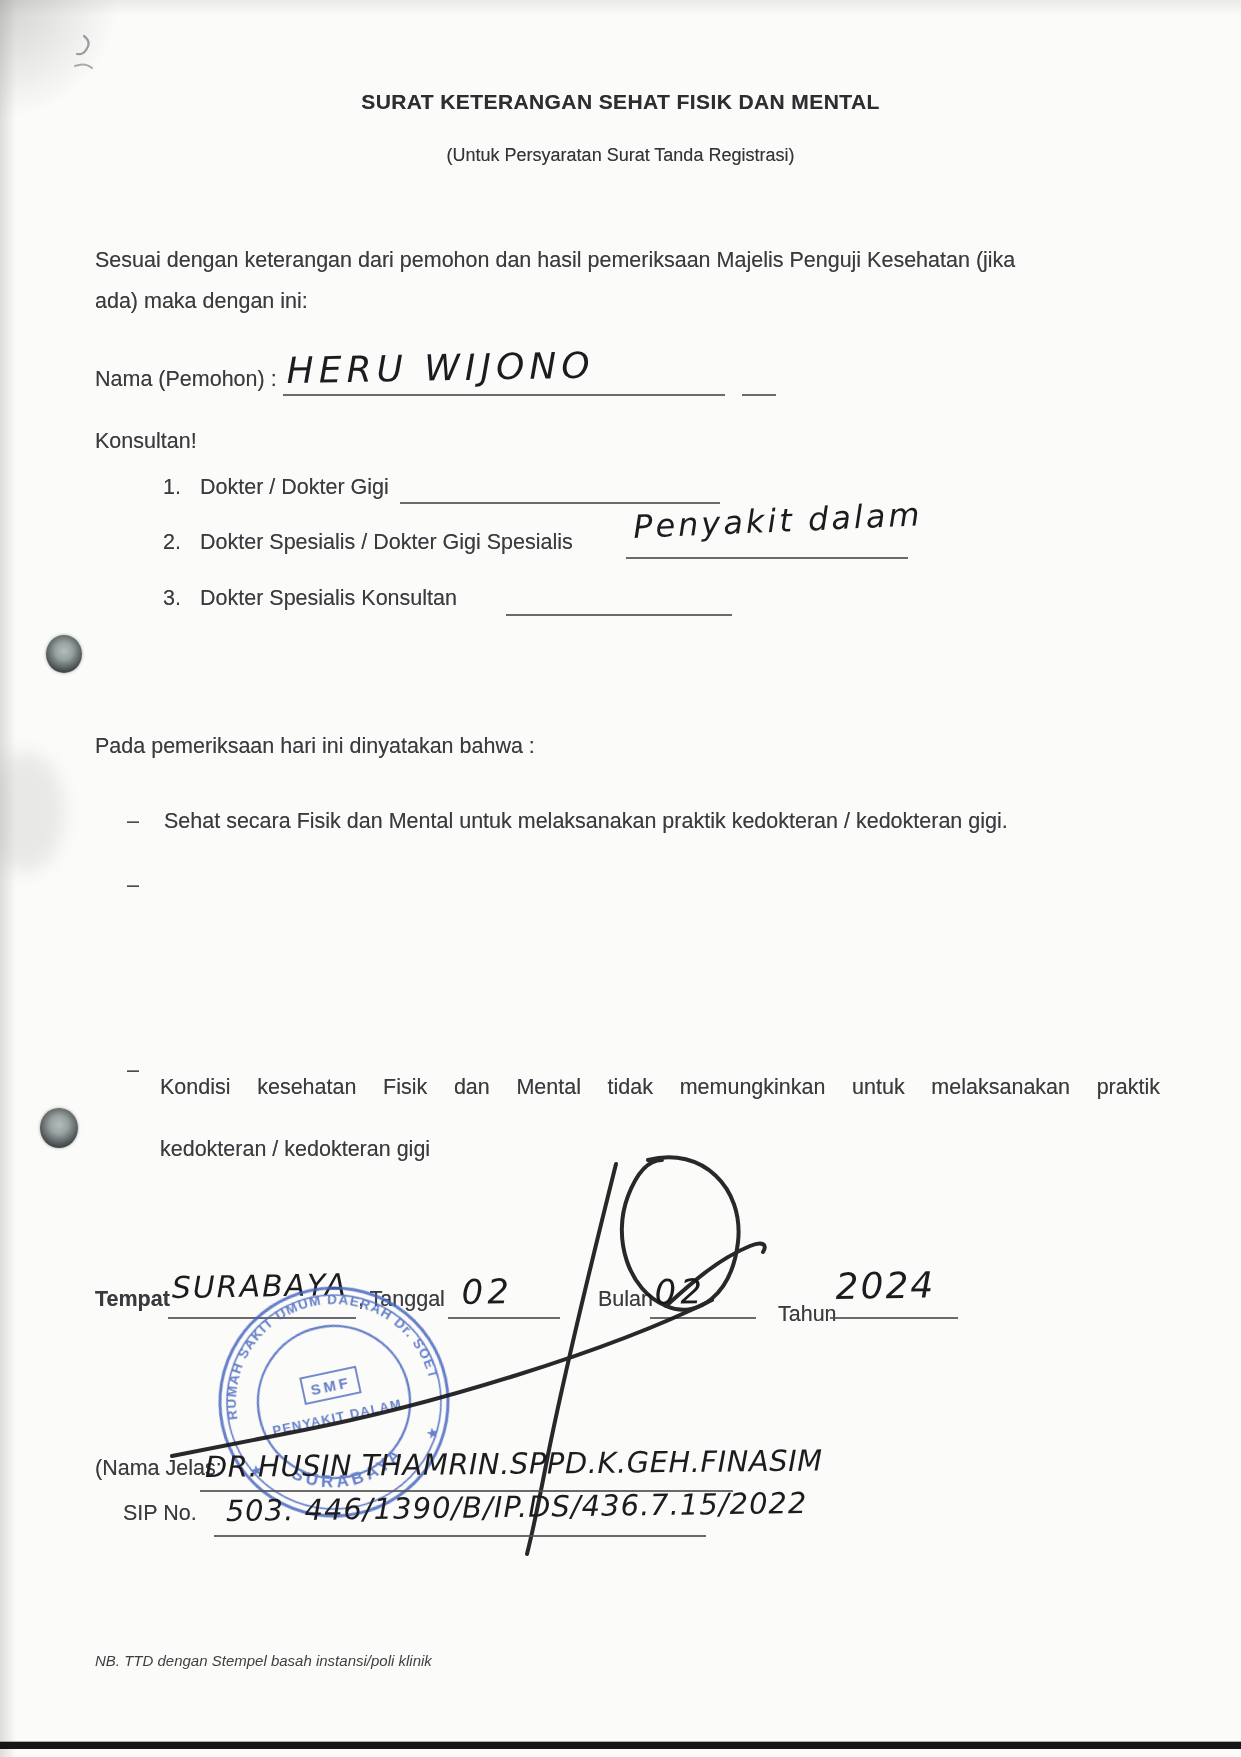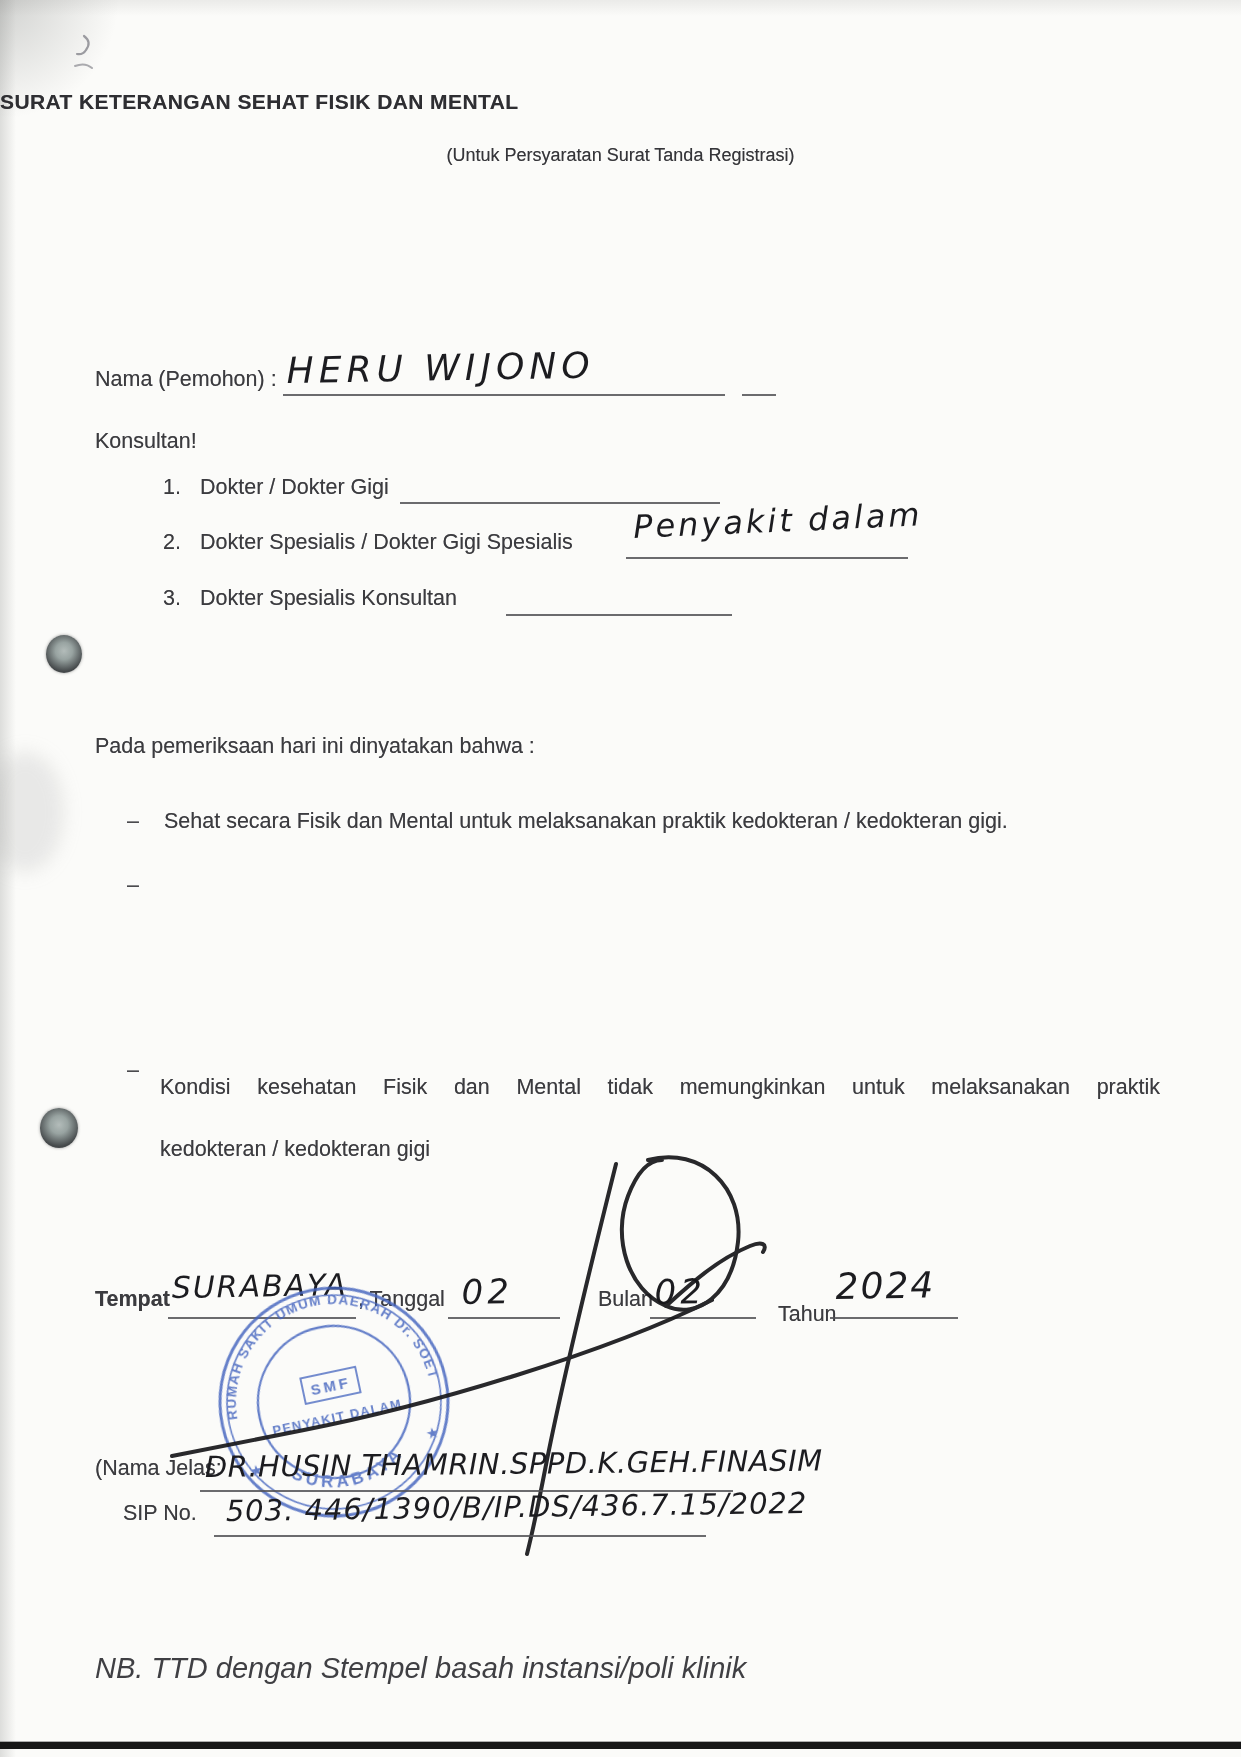--- a/index.html
+++ b/index.html
@@ -25,41 +25,41 @@
     box-shadow:0 -1px 0 rgba(120,120,120,.6);}
   .hole{position:absolute;border-radius:50%;
     background:radial-gradient(circle at 50% 42%, #b3bcba 0%, #98a3a1 30%, #44484a 72%, #5a5e5e 100%);
     box-shadow:0 0 3px rgba(60,60,60,.5);}
   .hole1{left:46px;top:635px;width:36px;height:38px;}
   .hole2{left:40px;top:1108px;width:38px;height:40px;}
 
   
   .p{position:absolute;font-size:21.5px;line-height:27px;color:#3b3b3f;
      text-shadow:0 0 .4px rgba(70,70,74,.55);}
-  .title{top:88px;left:0;width:100%;text-align:left;font-size:21px;font-weight:700;
+  .title{top:88px;left:0;width:100%;text-align:center;font-size:21px;font-weight:700;
      letter-spacing:.4px;color:#2e2e32;}
   .subtitle{top:142px;left:0;width:100%;text-align:center;font-size:18px;color:#353539;}
   .jline{text-align:justify;text-align-last:justify;}
 
   
   .hw{position:absolute;font-family:"DejaVu Sans", sans-serif;font-style:italic;
       color:#1c1c20;white-space:nowrap;transform-origin:left bottom;}
   .hw-name{top:350px;left:287px;font-size:36px;font-weight:500;letter-spacing:5px;transform:rotate(-1deg);}
   .hw-spes{top:508px;left:634px;font-size:32px;letter-spacing:3px;transform:rotate(-2.5deg);}
   .hw-tempat{top:1270px;left:172px;font-size:30px;font-weight:500;letter-spacing:2px;transform:rotate(-1deg);}
   .hw-tanggal{top:1272px;left:462px;font-size:34px;letter-spacing:4px;transform:rotate(-1deg);}
   .hw-bulan{top:1272px;left:655px;font-size:34px;letter-spacing:4px;transform:rotate(-1deg);}
   .hw-tahun{top:1266px;left:836px;font-size:36px;letter-spacing:2px;transform:rotate(-1deg);}
   .hw-namajelas{top:1450px;left:205px;font-size:29px;font-weight:500;letter-spacing:.5px;transform:rotate(-.6deg);}
   .hw-sip{top:1494px;left:226px;font-size:29px;letter-spacing:1px;transform:rotate(-.8deg);}
 
   
   .uline{position:absolute;height:0;border-bottom:2px solid #515156;opacity:.85;}
 
-  .footer-note{position:absolute;top:1652px;left:95px;font-size:29px;font-style:italic;color:#3f3f43;}
+  .footer-note{position:absolute;top:1652px;left:95px;font-size:15px;font-style:italic;color:#3f3f43;}
 
   .stamp-wrap{position:absolute;left:214px;top:1282px;width:240px;height:240px;
      transform:rotate(-12deg);opacity:.82;filter:blur(.3px);}
   .sig-svg{position:absolute;left:0;top:0;pointer-events:none;}
   .pencil{position:absolute;left:68px;top:28px;}
 </style>
 </head>
 <body>
 
 <div class="page">
@@ -72,20 +72,24 @@
   <div class="hole hole2"></div>
   <div class="bottom-bar"></div>
   <svg class="pencil" width="34" height="56">
     <path d="M16 8 q8 6 2 14 q-3 5 -9 4" fill="none" stroke="#9b9ba0" stroke-width="2.2" stroke-linecap="round"></path>
     <path d="M7 38 q10 -4 17 2" fill="none" stroke="#aaaaae" stroke-width="2" stroke-linecap="round"></path>
   </svg>
 
   <div class="p title">SURAT KETERANGAN SEHAT FISIK DAN MENTAL</div>
   <div class="p subtitle">(Untuk Persyaratan Surat Tanda Registrasi)</div>
 
+  <div class="p" style="top:240px;left:95px;width:1075px;line-height:41px;">
+    <div>Sesuai dengan keterangan dari pemohon dan hasil pemeriksaan Majelis Penguji Kesehatan (jika</div>
+    <div>ada) maka dengan ini:</div>
+  </div>
 
   <div class="p" style="top:366px;left:95px;">Nama (Pemohon) :</div>
   <div class="hw hw-name">HERU WIJONO</div>
   <div class="uline" style="top:394px;left:283px;width:442px;"></div>
   <div class="uline" style="top:394px;left:742px;width:34px;"></div>
 
   <div class="p" style="top:428px;left:95px;">Konsultan!</div>
 
   <div class="p" style="top:474px;left:163px;">1.</div>
   <div class="p" style="top:474px;left:200px;">Dokter / Dokter Gigi</div>

